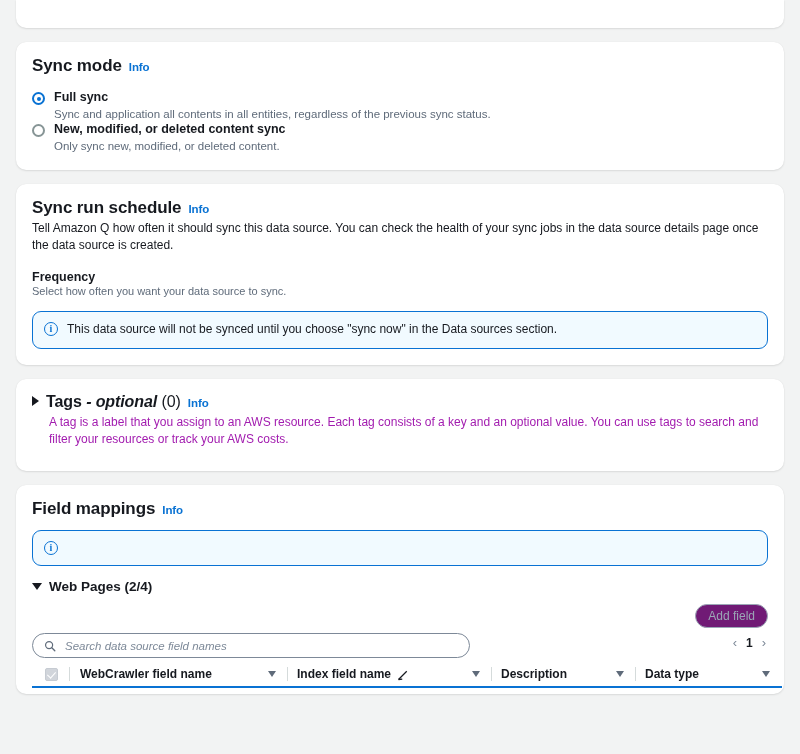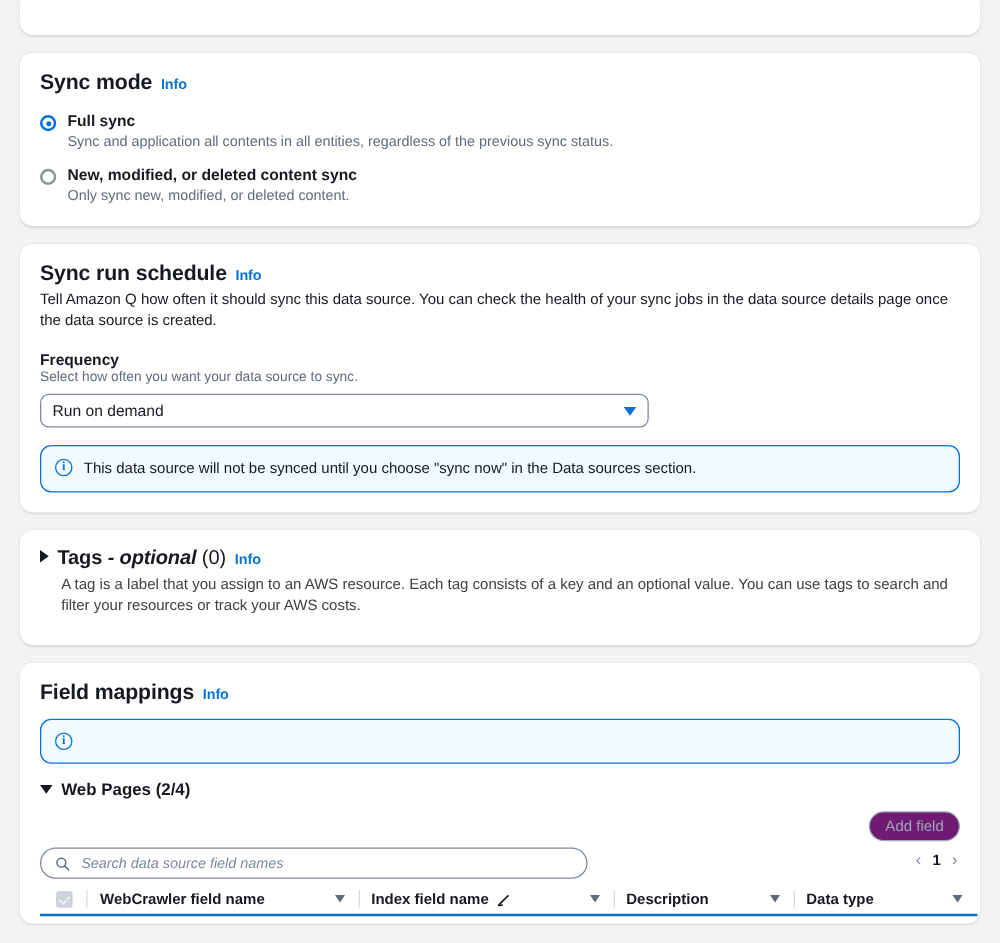--- a/index.html
+++ b/index.html
@@ -40,25 +40,25 @@
     color: #0972d3;
     text-decoration: none;
     cursor: pointer;
   }
   .desc {
     font-size: 12px;
     line-height: 17px;
     color: #16191f;
     margin: 0;
   }
-  .desc-muted { color: #404040; }
+  .desc-muted { color: #a21caf; }
 
   
   .radio-group { margin-top: 14px; }
-  .radio-row { display: flex; align-items: flex-start; margin-bottom: 11px; }
+  .radio-row { display: flex; align-items: flex-start; }
   .radio-row:last-child { margin-bottom: 0; }
   .radio {
     width: 13px; height: 13px; border-radius: 50%;
     border: 2px solid #879596;
     background: #fff;
     flex: none; margin-top: 2px; margin-right: 9px;
     position: relative;
   }
   .radio.checked { border-color: #0972d3; }
   .radio.checked::after {
@@ -249,24 +249,20 @@
     <div class="card-pad">
       <h2 class="section-title">
         <span>Sync run schedule</span>
         <a class="info-link">Info</a>
       </h2>
       <p class="desc">Tell Amazon Q how often it should sync this data source. You can check the health of your sync jobs in the data source details page once the data source is created.</p>
 
       <div class="field-label">Frequency</div>
       <div class="field-hint">Select how often you want your data source to sync.</div>
 
-      <div class="select">
-        <span>Run on demand</span>
-        <span class="caret"></span>
-      </div>
 
       <div class="alert">
         <span class="alert-ico">i</span>
         <span class="alert-txt">This data source will not be synced until you choose "sync now" in the Data sources section.</span>
       </div>
     </div>
   </div>
 
   <div class="card">
     <div class="card-pad" style="padding-bottom:23px">

